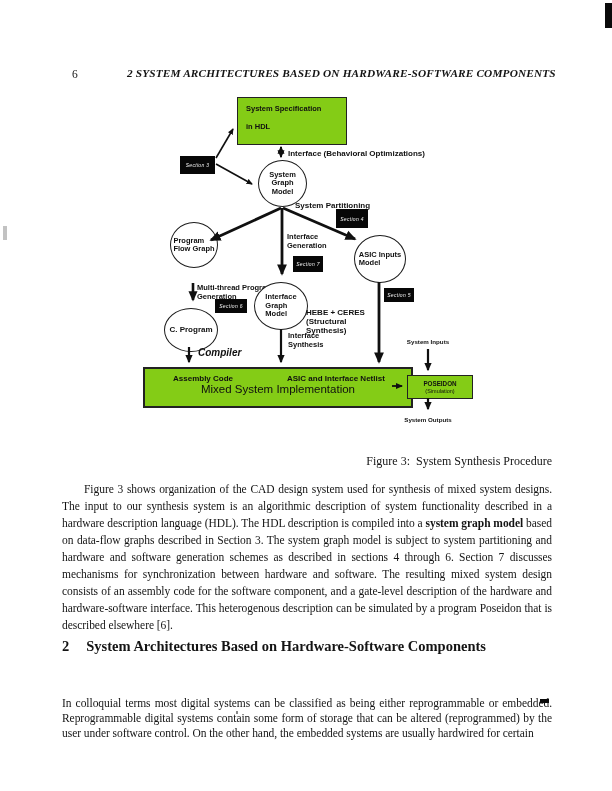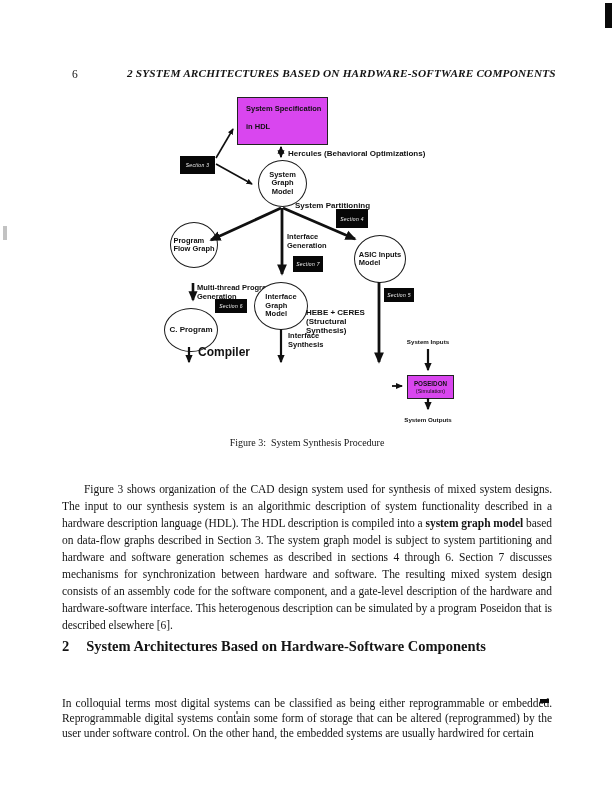--- a/index.html
+++ b/index.html
@@ -3,36 +3,36 @@
 <meta charset="utf-8">
 <style>
   html,body{margin:0;padding:0;background:#e8e8e8;}
   .page{position:relative;width:612px;height:791px;background:#ffffff;overflow:hidden;
         font-family:"Liberation Serif",serif;color:#141414;}
 
   
   .pagenum{position:absolute;left:72px;top:68px;font-size:11.5px;}
   .runhead{position:absolute;left:127px;top:67px;font-size:11.3px;font-style:italic;
            letter-spacing:.15px;white-space:nowrap;font-weight:600;}
-  .box{position:absolute;border:1.5px solid #222;background:#d946ef;}
+  .box{position:absolute;border:1.5px solid #222;background:#84cc16;padding-left:19px;}
   .circle{position:absolute;border:1.5px solid #1c1c1c;border-radius:50%;background:#fff;
           display:flex;align-items:center;justify-content:center;}
   .nodetext{font-family:"Liberation Sans",sans-serif;font-size:7.5px;font-weight:600;
             line-height:8.5px;white-space:pre-line;text-align:left;color:#101010;}
   .dlabel{position:absolute;font-family:"Liberation Sans",sans-serif;font-size:7.5px;
           font-weight:600;line-height:9px;white-space:pre-line;color:#101010;}
   .it{}
   .chip{position:absolute;background:#070707;color:#f2f2f2;display:flex;align-items:center;
         justify-content:center;font-family:"Liberation Sans",sans-serif;font-size:5px;
         font-style:italic;letter-spacing:.3px;overflow:hidden;}
   .tiny{font-size:6.2px;font-weight:bold;text-align:center;line-height:7px;}
   svg.arrows{position:absolute;left:0;top:0;pointer-events:none;}
 
   
-  .caption{position:absolute;left:62px;top:437px;width:490px;text-align:center;font-size:10px;}
+  .caption{position:absolute;left:62px;top:454px;width:490px;text-align:right;font-size:12px;}
   .para{position:absolute;left:62px;width:490px;text-align:justify;font-size:11.5px;
         letter-spacing:-0.05px;}
   .p1{top:469px;line-height:17px;text-indent:22px;}
   .p2{top:684px;line-height:15px;}
   .heading{position:absolute;left:62px;top:626px;font-size:14.5px;font-weight:bold;}
   .heading .num{margin-right:17px;}
   .bold{font-weight:bold;}
 
   .artifact{position:absolute;background:#0a0a0a;}
 </style>
@@ -45,21 +45,21 @@
   <div class="runhead">2   SYSTEM ARCHITECTURES BASED ON HARDWARE-SOFTWARE COMPONENTS</div>
 
   <div class="box" style="left:237px;top:97px;width:89px;height:46px;">
     <div class="nodetext" style="position:absolute;left:8px;top:6px;font-weight:600;line-height:9px;">System Specification
 
 in HDL</div>
   </div>
 
   <div class="chip" style="left:180px;top:156px;width:35px;height:18px;">Section 3</div>
 
-  <div class="dlabel" style="left:288px;top:149px;font-size:8px;">Hercules (Behavioral Optimizations)</div>
+  <div class="dlabel" style="left:288px;top:149px;font-size:8px;">Interface (Behavioral Optimizations)</div>
 
   <div class="circle" style="left:258px;top:160px;width:47px;height:45px;justify-content:center;">
     <div class="nodetext" style="text-align:center;">System
 Graph
 Model</div>
   </div>
 
   <div class="dlabel it" style="left:295px;top:201px;font-size:8px;">System Partitioning</div>
 
   <div class="chip" style="left:336px;top:209px;width:32px;height:19px;">Section 4</div>
@@ -92,25 +92,30 @@
 
   <div class="dlabel" style="left:306px;top:308px;width:76px;text-align:left;font-size:8px;">HEBE + CERES
 (Structural Synthesis)</div>
 
   <div class="chip" style="left:384px;top:288px;width:30px;height:14px;">Section 5</div>
 
   <div class="circle" style="left:164px;top:308px;width:52px;height:42px;">
     <div class="nodetext" style="font-size:8px;">C. Program</div>
   </div>
 
-  <div class="dlabel" style="left:198px;top:348px;font-size:12px;">Compiler</div>
+  <div class="dlabel" style="left:198px;top:348px;font-size:10px;font-style:italic;">Compiler</div>
 
   <div class="dlabel it" style="left:288px;top:331px;">Interface
 Synthesis</div>
 
+  <div class="box" style="left:143px;top:367px;width:247px;height:37px;border-width:2px;">
+    <div class="dlabel" style="left:28px;top:5px;font-size:8px;">Assembly Code</div>
+    <div class="dlabel" style="left:142px;top:5px;font-size:8px;">ASIC and Interface Netlist</div>
+    <div class="dlabel" style="left:0;top:16px;width:100%;text-align:center;font-size:11.5px;font-weight:500;">Mixed System Implementation</div>
+  </div>
 
   <div class="dlabel tiny" style="left:403px;top:338px;width:50px;">System Inputs</div>
 
   <div class="box" style="left:407px;top:375px;width:45px;height:22px;border-width:1.2px;">
     <div class="dlabel" style="left:0;top:3px;width:100%;text-align:center;font-size:6.3px;font-weight:bold;">POSEIDON</div>
     <div class="dlabel" style="left:0;top:11px;width:100%;text-align:center;font-size:5.5px;font-weight:normal;">(Simulation)</div>
   </div>
 
   <div class="dlabel tiny" style="left:401px;top:416px;width:54px;">System Outputs</div>
 

